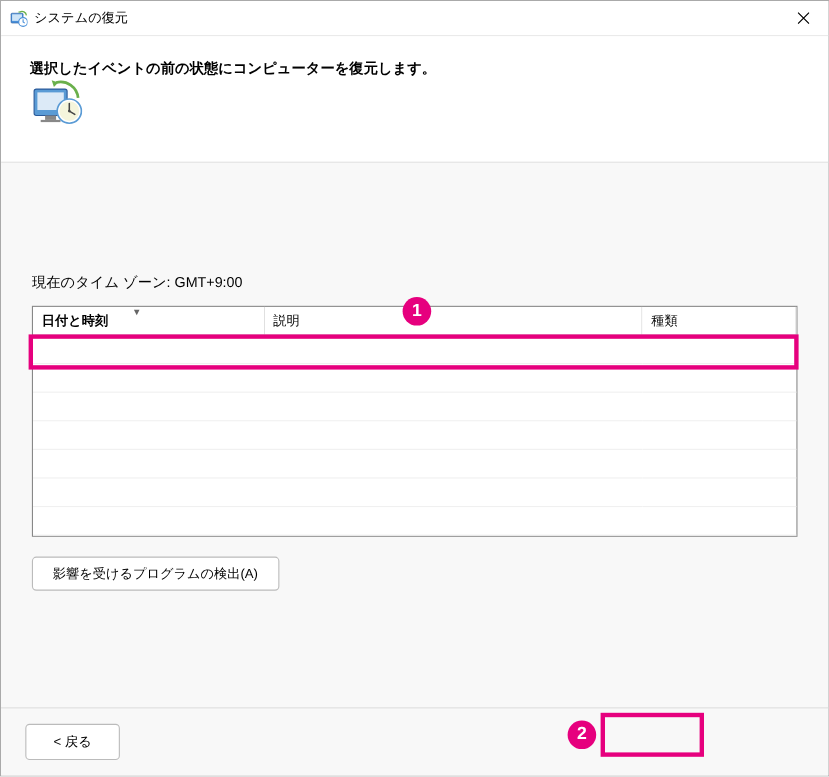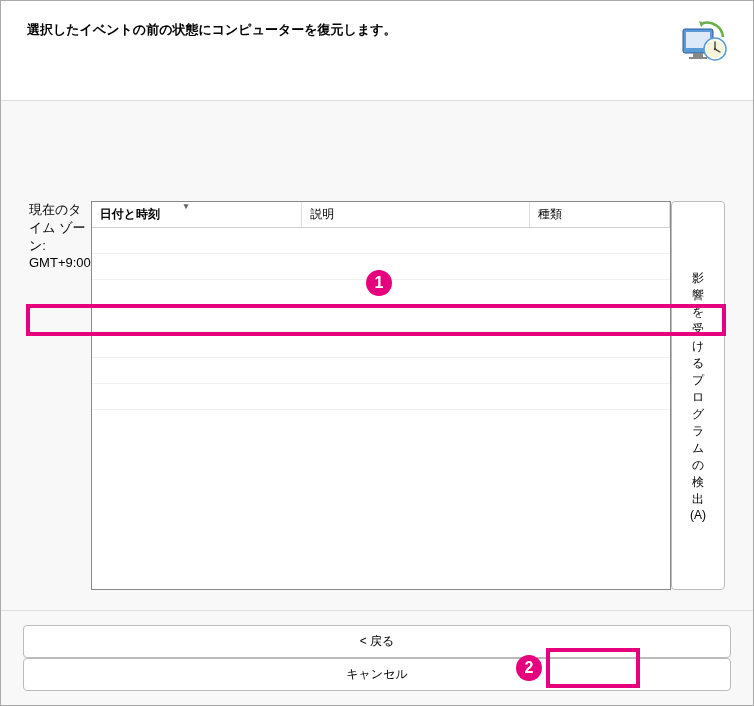--- a/index.html
+++ b/index.html
@@ -50,37 +50,38 @@
       cursor: pointer;
     }
     .header-section {
       padding: 18px 26px 28px 26px;
       display: flex;
       justify-content: space-between;
       align-items: flex-start;
       background: #ffffff;
       border-bottom: 1px solid #ddd;
       min-height: 100px;
+      flex-direction: column;
     }
     .header-text {
       font-size: 13px;
       font-weight: bold;
       color: #000;
       padding-top: 2px;
     }
     .header-icon {
       width: 48px;
       height: 48px;
     }
     .content-area {
       flex: 1;
       background: #f8f8f8;
       padding: 100px 28px 20px 28px;
       display: flex;
-      flex-direction: row;
+      flex-direction: column;
     }
     .timezone-label {
       font-size: 13px;
       color: #000;
       margin-bottom: 12px;
     }
     .table-wrapper {
       border: 1px solid #888;
       background: #ffffff;
       position: relative;
@@ -157,49 +158,68 @@
       font-size: 16px;
       display: flex;
       align-items: center;
       justify-content: center;
       z-index: 12;
     }
     .badge-1 { left: 366px; top: 270px; }
     .badge-2 { left: 516px; top: 655px; }
     .detect-btn-row {
       display: flex;
-      justify-content: flex-end;
+      margin-top: 18px;
     }
     .btn {
       background: #ffffff;
       border: 1px solid #bbb;
       border-radius: 4px;
       padding: 6px 18px;
       font-size: 12px;
       cursor: pointer;
       font-family: inherit;
     }
     .footer {
       background: #f8f8f8;
       border-top: 1px solid #ddd;
       padding: 14px 22px;
       display: flex;
-      justify-content: center;
-      gap: 0;
-      flex-direction: column;
+      justify-content: space-between;
+      gap: 20px;
     }
     .footer .btn {
       min-width: 86px;
       padding: 7px 10px;
     }
   </style>
 </head>
 <body>
 
 <div class="window">
+  <div class="titlebar">
+    <div class="titlebar-left">
+      <span class="app-icon">
+        <svg viewBox="0 0 16 16" width="16" height="16">
+          <rect x="1" y="3" width="11" height="9" rx="1" fill="#4a90d9" stroke="#2a5a9a" stroke-width="0.5"></rect>
+          <rect x="2" y="4" width="9" height="6" fill="#cde4f7"></rect>
+          <circle cx="12" cy="11" r="4" fill="#fff" stroke="#4a90d9" stroke-width="1"></circle>
+          <path d="M12 8.5 v2.5 l1.5 1" stroke="#4a90d9" stroke-width="1" fill="none"></path>
+          <path d="M9 2 a4 4 0 0 1 6 3" stroke="#6ab04c" stroke-width="1.2" fill="none"></path>
+          <polygon points="8,1 9.5,2 8,3" fill="#6ab04c"></polygon>
+        </svg>
+      </span>
+      <span class="title-text">システムの復元</span>
+    </div>
+    <div class="close-btn">
+      <svg width="11" height="11" viewBox="0 0 11 11">
+        <path d="M0.5 0.5 L10.5 10.5 M10.5 0.5 L0.5 10.5" stroke="#000" stroke-width="1.1"></path>
+      </svg>
+    </div>
+  </div>
 
   <div class="header-section">
     <div class="header-text">選択したイベントの前の状態にコンピューターを復元します。</div>
     <span class="header-icon">
       <svg viewBox="0 0 48 48" width="48" height="48">
         <rect x="4" y="10" width="30" height="24" rx="2" fill="#5a9bd5" stroke="#2a5a9a" stroke-width="1"></rect>
         <rect x="7" y="13" width="24" height="16" fill="#dceaf7"></rect>
         <rect x="14" y="34" width="10" height="4" fill="#888"></rect>
         <rect x="10" y="38" width="18" height="2" fill="#888"></rect>
         <circle cx="36" cy="30" r="11" fill="#fff" stroke="#5a9bd5" stroke-width="1.5"></circle>
@@ -271,20 +291,19 @@
       </table>
     </div>
 
     <div class="detect-btn-row">
       <button class="btn">影響を受けるプログラムの検出(A)</button>
     </div>
   </div>
 
   <div class="footer">
     <button class="btn">&lt; 戻る</button>
-    <button class="btn">キャンセル</button>
   </div>
 
   <div class="highlight-box-1"></div>
   <div class="highlight-box-2"></div>
   <div class="badge badge-1">1</div>
   <div class="badge badge-2">2</div>
 </div>
 
 </body></html>

